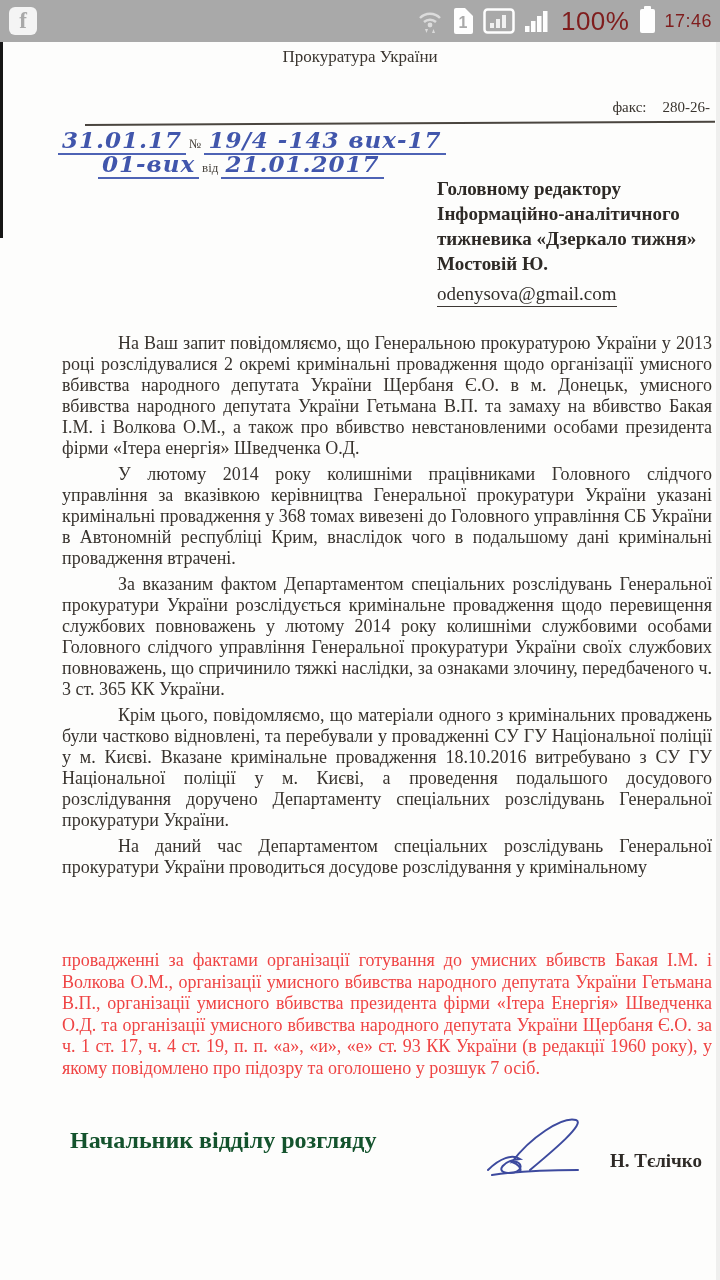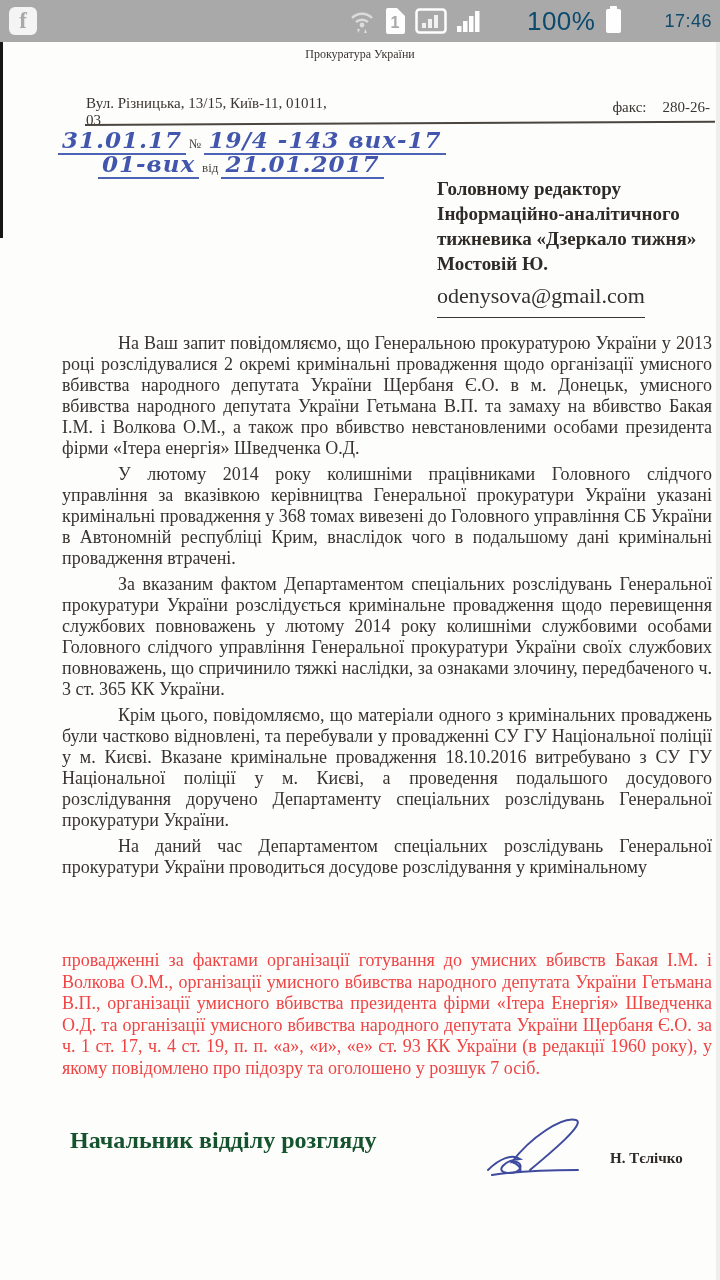--- a/index.html
+++ b/index.html
@@ -19,38 +19,38 @@
   .fb-badge {
     width:28px; height:28px; background:#f4f4f4; border-radius:6px;
     display:flex; align-items:center; justify-content:center;
     color:#a9a9a9; font-family:"Liberation Serif", serif;
     font-weight:bold; font-size:23px;
   }
   .sb-right {
     position:absolute; right:8px; top:0; height:42px;
     display:flex; align-items:center; gap:9px;
   }
-  .sb-text { font-size:26px; color:#0c4a6e; letter-spacing:0.5px;margin-left:34px; }
+  .sb-text { font-size:26px; color:#7f1d1d; letter-spacing:0.5px; }
   .sb-time { font-size:18px; }
   .battery {
     position:relative; width:15px; height:24px; background:#fefefe;
     border-radius:2px; margin-left:2px;
   }
   .battery:before {
     content:""; position:absolute; top:-3px; left:4px; width:7px; height:3px;
     background:#fefefe; border-radius:1px 1px 0 0;
   }
   .sb-svg { display:block; }
   
   .doc-edge-left { position:absolute; left:0; top:42px; width:3px; height:196px; background:#161616; }
   .doc-edge-right { position:absolute; right:0; top:42px; width:4px; height:1238px; background:#efefee; }
 
   .letterhead-small {
     position:absolute; top:47px; left:0; width:720px; text-align:center;
-    font-size:12px; color:#3a352f;
+    font-size:17px; color:#3a352f;
   }
   .letterhead-main {
     position:absolute; top:65px; left:0; width:720px; text-align:center;
     font-size:25px; letter-spacing:0.5px; color:#2f2b27;
   }
   .address-left {
     position:absolute; top:95px; left:86px; font-size:15px; line-height:17px; color:#3a352f;
   }
   .fax-line {
     position:absolute; top:99px; right:10px; font-size:15px; color:#3a352f;
@@ -68,42 +68,42 @@
     color:#4156ac; font-size:23px; letter-spacing:1px;
     border-bottom:2px solid #4e63b5; padding:0 4px 0 4px;
   }
   .hw-printed { font-size:13px; color:#4a453f; padding:0 3px; font-style:normal; }
   
   .addressee {
     position:absolute; top:176px; left:437px; width:285px;
     font-size:19px; font-weight:bold; line-height:25px; color:#2e2a26;
   }
   .email {
-    position:absolute; top:283px; left:437px; font-size:22px; color:#332f2b;
-    border-bottom:1.5px solid #3c3733; padding-bottom:8px;
+    position:absolute; top:283px; left:437px; font-size:19px; color:#332f2b;
+    border-bottom:1.5px solid #3c3733; padding-bottom:1px;
   }
   
   .body-text { position:absolute; top:333px; left:62px; width:650px; }
   .body-text p {
     font-size:18px; line-height:21px; text-align:justify;
     text-indent:56px; margin-bottom:5px; color:#38332e;
   }
   .continuation {
     position:absolute; top:950px; left:62px; width:650px;
     font-size:18px; line-height:21.5px; text-align:justify; color:#ef4444;
   }
   
   .sig-title {
     position:absolute; top:1128px; left:62px;
     font-size:24px; font-weight:bold; line-height:25px; color:#14532d;margin-left:8px;
   }
   .sig-svg { position:absolute; top:1112px; left:478px; }
   .sig-name {
     position:absolute; top:1150px; left:610px;
-    font-size:15px; font-weight:bold; color:#2e2a26;
+    font-size:19px; font-weight:bold; color:#2e2a26;
   }
 </style>
 </head>
 <body>
 
 <div class="screen">
 
   <div class="statusbar">
     <div class="sb-left">
       <div class="fb-badge">f</div>
@@ -151,24 +151,20 @@
       <span class="sb-text">100%</span>
       <span class="battery"></span>
       <span class="sb-text sb-time">17:46</span>
     </div>
   </div>
 
   <div class="doc-edge-left"></div>
   <div class="doc-edge-right"></div>
 
   <div class="letterhead-small">Прокуратура України</div>
-  <div class="address-left">
-    <div>Вул. Різницька, 13/15, Київ-11, 01011,</div>
-    <div>03</div>
-  </div>
   <div class="fax-line">
     <span>факс:</span><span class="fax-value">280-26-</span>
   </div>
   <div class="separator"></div>
 
   <div class="hw-line1">
     <span class="hw">31.01.17</span><span class="hw-printed">№</span><span class="hw">19/4 -143 вих-17</span>
   </div>
   <div class="hw-line2">
     <span class="hw">01-вих</span><span class="hw-printed">від</span><span class="hw">21.01.2017</span>

